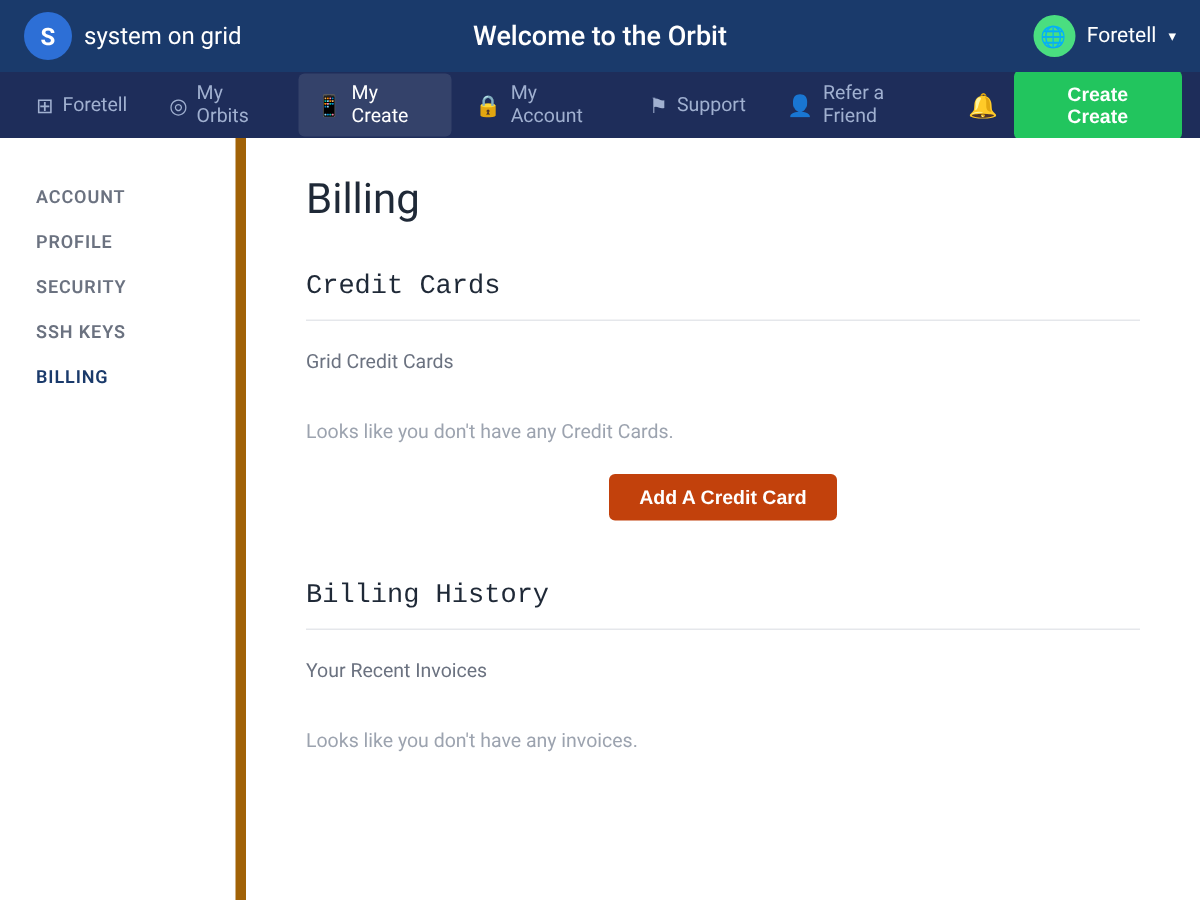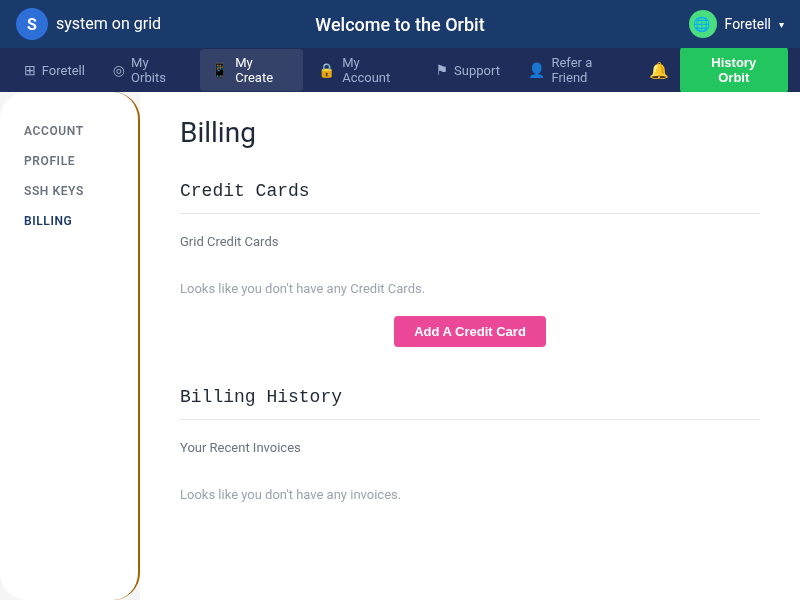--- a/index.html
+++ b/index.html
@@ -116,26 +116,25 @@
     }
 
     
     .main-layout {
       display: flex;
       height: calc(600px - 92px);
     }
 
     
     .sidebar {
-      width: 140px;
+      width: 164px;
       background: white;
-      border-right: 2px solid #a16207;
+      border-right: 7px solid #a16207;
       padding: 24px 0;
       flex-shrink: 0;
-      border-radius: 27px;
     }
     .sidebar-item {
       display: block;
       padding: 8px 24px;
       font-size: 12px;
       font-weight: 600;
       color: #6b7280;
       text-transform: uppercase;
       letter-spacing: 0.05em;
       cursor: pointer;
@@ -182,21 +181,21 @@
     }
     .empty-message {
       text-align: left;
       color: #9ca3af;
       font-size: 13px;
       padding: 16px 0 20px;
     }
     .add-card-btn {
       display: block;
       margin: 0 auto;
-      background: #ec4899;
+      background: #c2410c;
       color: white;
       border: none;
       padding: 8px 20px;
       border-radius: 4px;
       font-size: 13px;
       font-weight: 600;
       cursor: pointer;
     }
   </style>
 </head>
@@ -234,28 +233,29 @@
   </a>
   <a class="nav-item">
     <span class="nav-icon">⚑</span>
     <span>Support</span>
   </a>
   <a class="nav-item">
     <span class="nav-icon">👤</span>
     <span>Refer a Friend</span>
   </a>
   <span class="notification-icon">🔔</span>
-  <button class="create-orbit-btn">History Orbit</button>
+  <button class="create-orbit-btn">Create Create</button>
 </div>
 
 <div class="main-layout">
 
   <nav class="sidebar">
     <a class="sidebar-item">ACCOUNT</a>
     <a class="sidebar-item">PROFILE</a>
+    <a class="sidebar-item">SECURITY</a>
     <a class="sidebar-item">SSH KEYS</a>
     <a class="sidebar-item active">BILLING</a>
   </nav>
 
   <main class="content">
     <h1 class="page-heading">Billing</h1>
 
     <div class="section">
       <h2 class="section-title">Credit Cards</h2>
       <hr class="section-divider">

